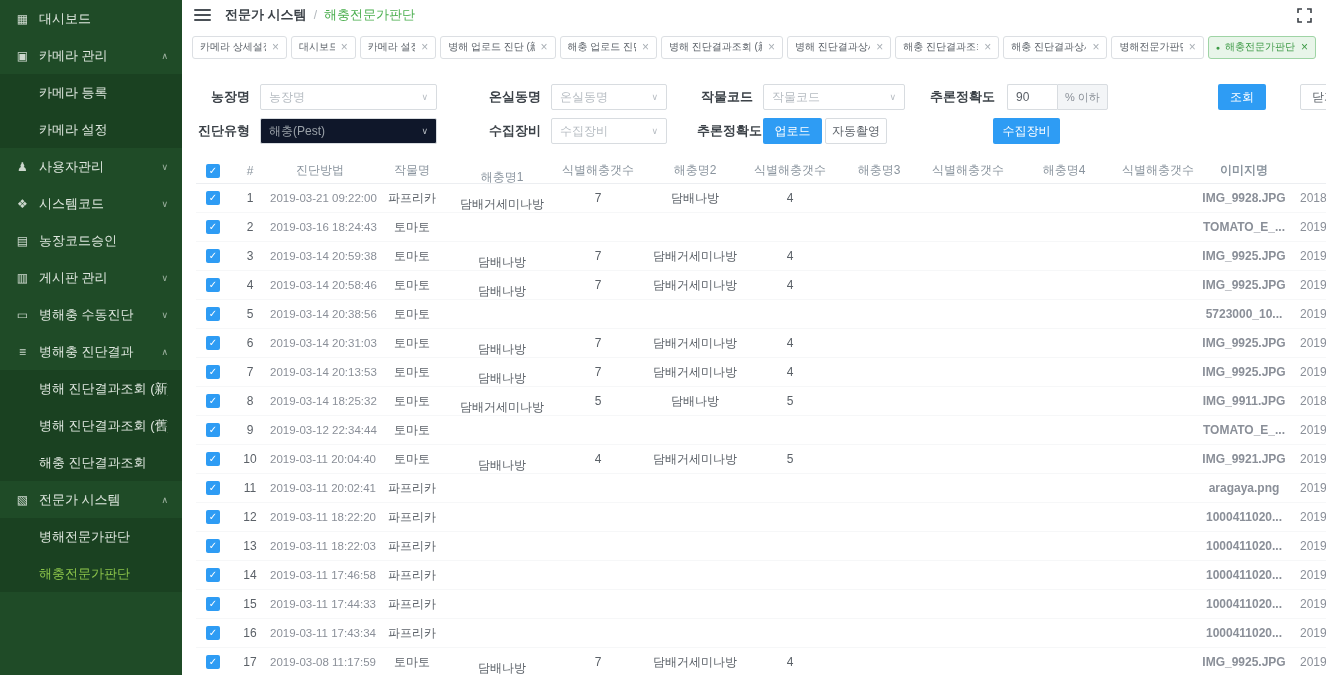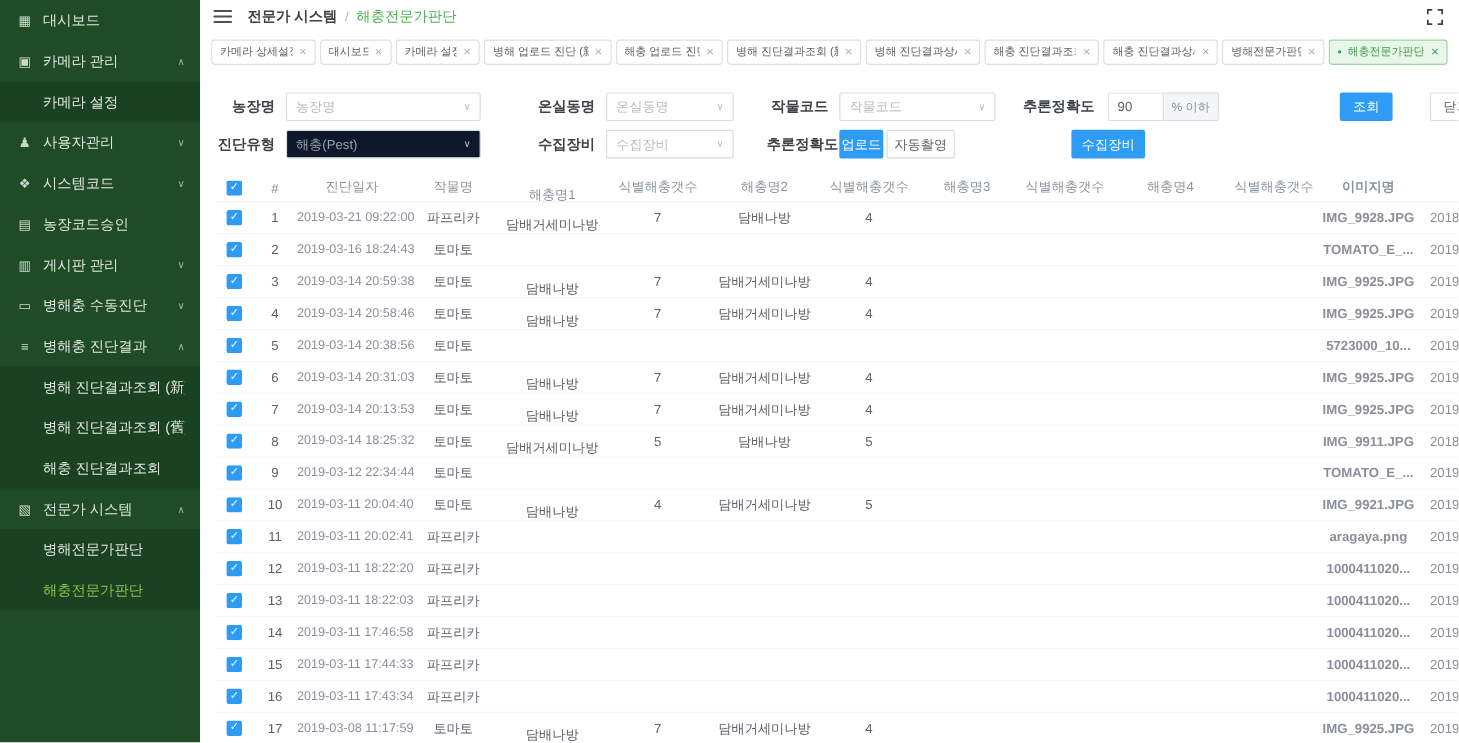--- a/index.html
+++ b/index.html
@@ -55,21 +55,21 @@
   .in-acc{width:50px;height:26px;border:1px solid #d8dce0;border-right:none;border-radius:2px 0 0 2px;
           padding:0 8px;font-size:12px;color:#5b6168;margin-left:12px;outline:none;font-family:inherit;flex:none;}
   .addon{height:26px;border:1px solid #d8dce0;border-radius:0 2px 2px 0;background:#f3f5f7;display:flex;
          align-items:center;padding:0 7px;font-size:11px;color:#8a9098;flex:none;}
   .btn{height:26px;border-radius:2px;font-size:12px;display:flex;align-items:center;justify-content:center;
        cursor:pointer;border:none;font-family:inherit;flex:none;white-space:nowrap;}
   .btn.blue{background:var(--accent-blue);color:#fff;}
   .btn.ghost{background:#fff;border:1px solid #d8dce0;color:#5b6168;}
   .btn-search{width:48px;margin-left:auto;}
   .btn-close{width:48px;margin-left:12px;position:relative;left:22px;}
-  .btn-upload{width:40px;margin-left:10px;}
+  .btn-upload{width:59px;margin-left:10px;}
   .btn-auto{width:62px;margin-left:3px;}
   .btn-download{width:67px;margin-left:106px;}
 
   
   .tbl{padding-left:14px;}
   .thead{display:flex;align-items:center;height:26px;border-bottom:1px solid #eceef1;}
   .th{font-size:12px;color:var(--header-text);text-align:center;flex:none;white-space:nowrap;overflow:hidden;}
   .trow{display:flex;align-items:center;height:29px;border-bottom:1px solid #f6f7f8;cursor:pointer;}
   .td{font-size:12px;color:var(--cell-text);text-align:center;flex:none;white-space:nowrap;overflow:hidden;}
   .td.muted{color:var(--muted-text);}
@@ -87,20 +87,23 @@
 <aside class="sidebar">
   <nav id="sidebar-menu">
       <div class="sb-item">
         <span class="sb-icon">▦</span>
         <span class="sb-label">대시보드</span>
       </div>
       <div class="sb-item">
         <span class="sb-icon">▣</span>
         <span class="sb-label">카메라 관리</span>
         <span class="sb-chev">∧</span>
+      </div>
+      <div class="sb-item sub">
+        <span class="sb-label">카메라 등록</span>
       </div>
       <div class="sb-item sub">
         <span class="sb-label">카메라 설정</span>
       </div>
       <div class="sb-item">
         <span class="sb-icon">♟</span>
         <span class="sb-label">사용자관리</span>
         <span class="sb-chev">∨</span>
       </div>
       <div class="sb-item">
@@ -259,21 +262,21 @@
       <button class="btn blue btn-download">수집장비</button>
     </div>
   </div>
 
   <div class="tbl">
     <div class="thead" id="thead">
         <div class="th c0 cbwrap">
           <span class="cb">✓</span>
         </div>
         <div class="th c1">#</div>
-        <div class="th c2">진단일자</div>
+        <div class="th c2">진단방법</div>
         <div class="th c3">작물명</div>
         <div class="th c4">해충명1</div>
         <div class="th c5">식별해충갯수</div>
         <div class="th c6">해충명2</div>
         <div class="th c7">식별해충갯수</div>
         <div class="th c8">해충명3</div>
         <div class="th c9">식별해충갯수</div>
         <div class="th c10">해충명4</div>
         <div class="th c11">식별해충갯수</div>
         <div class="th c12">이미지명</div>

